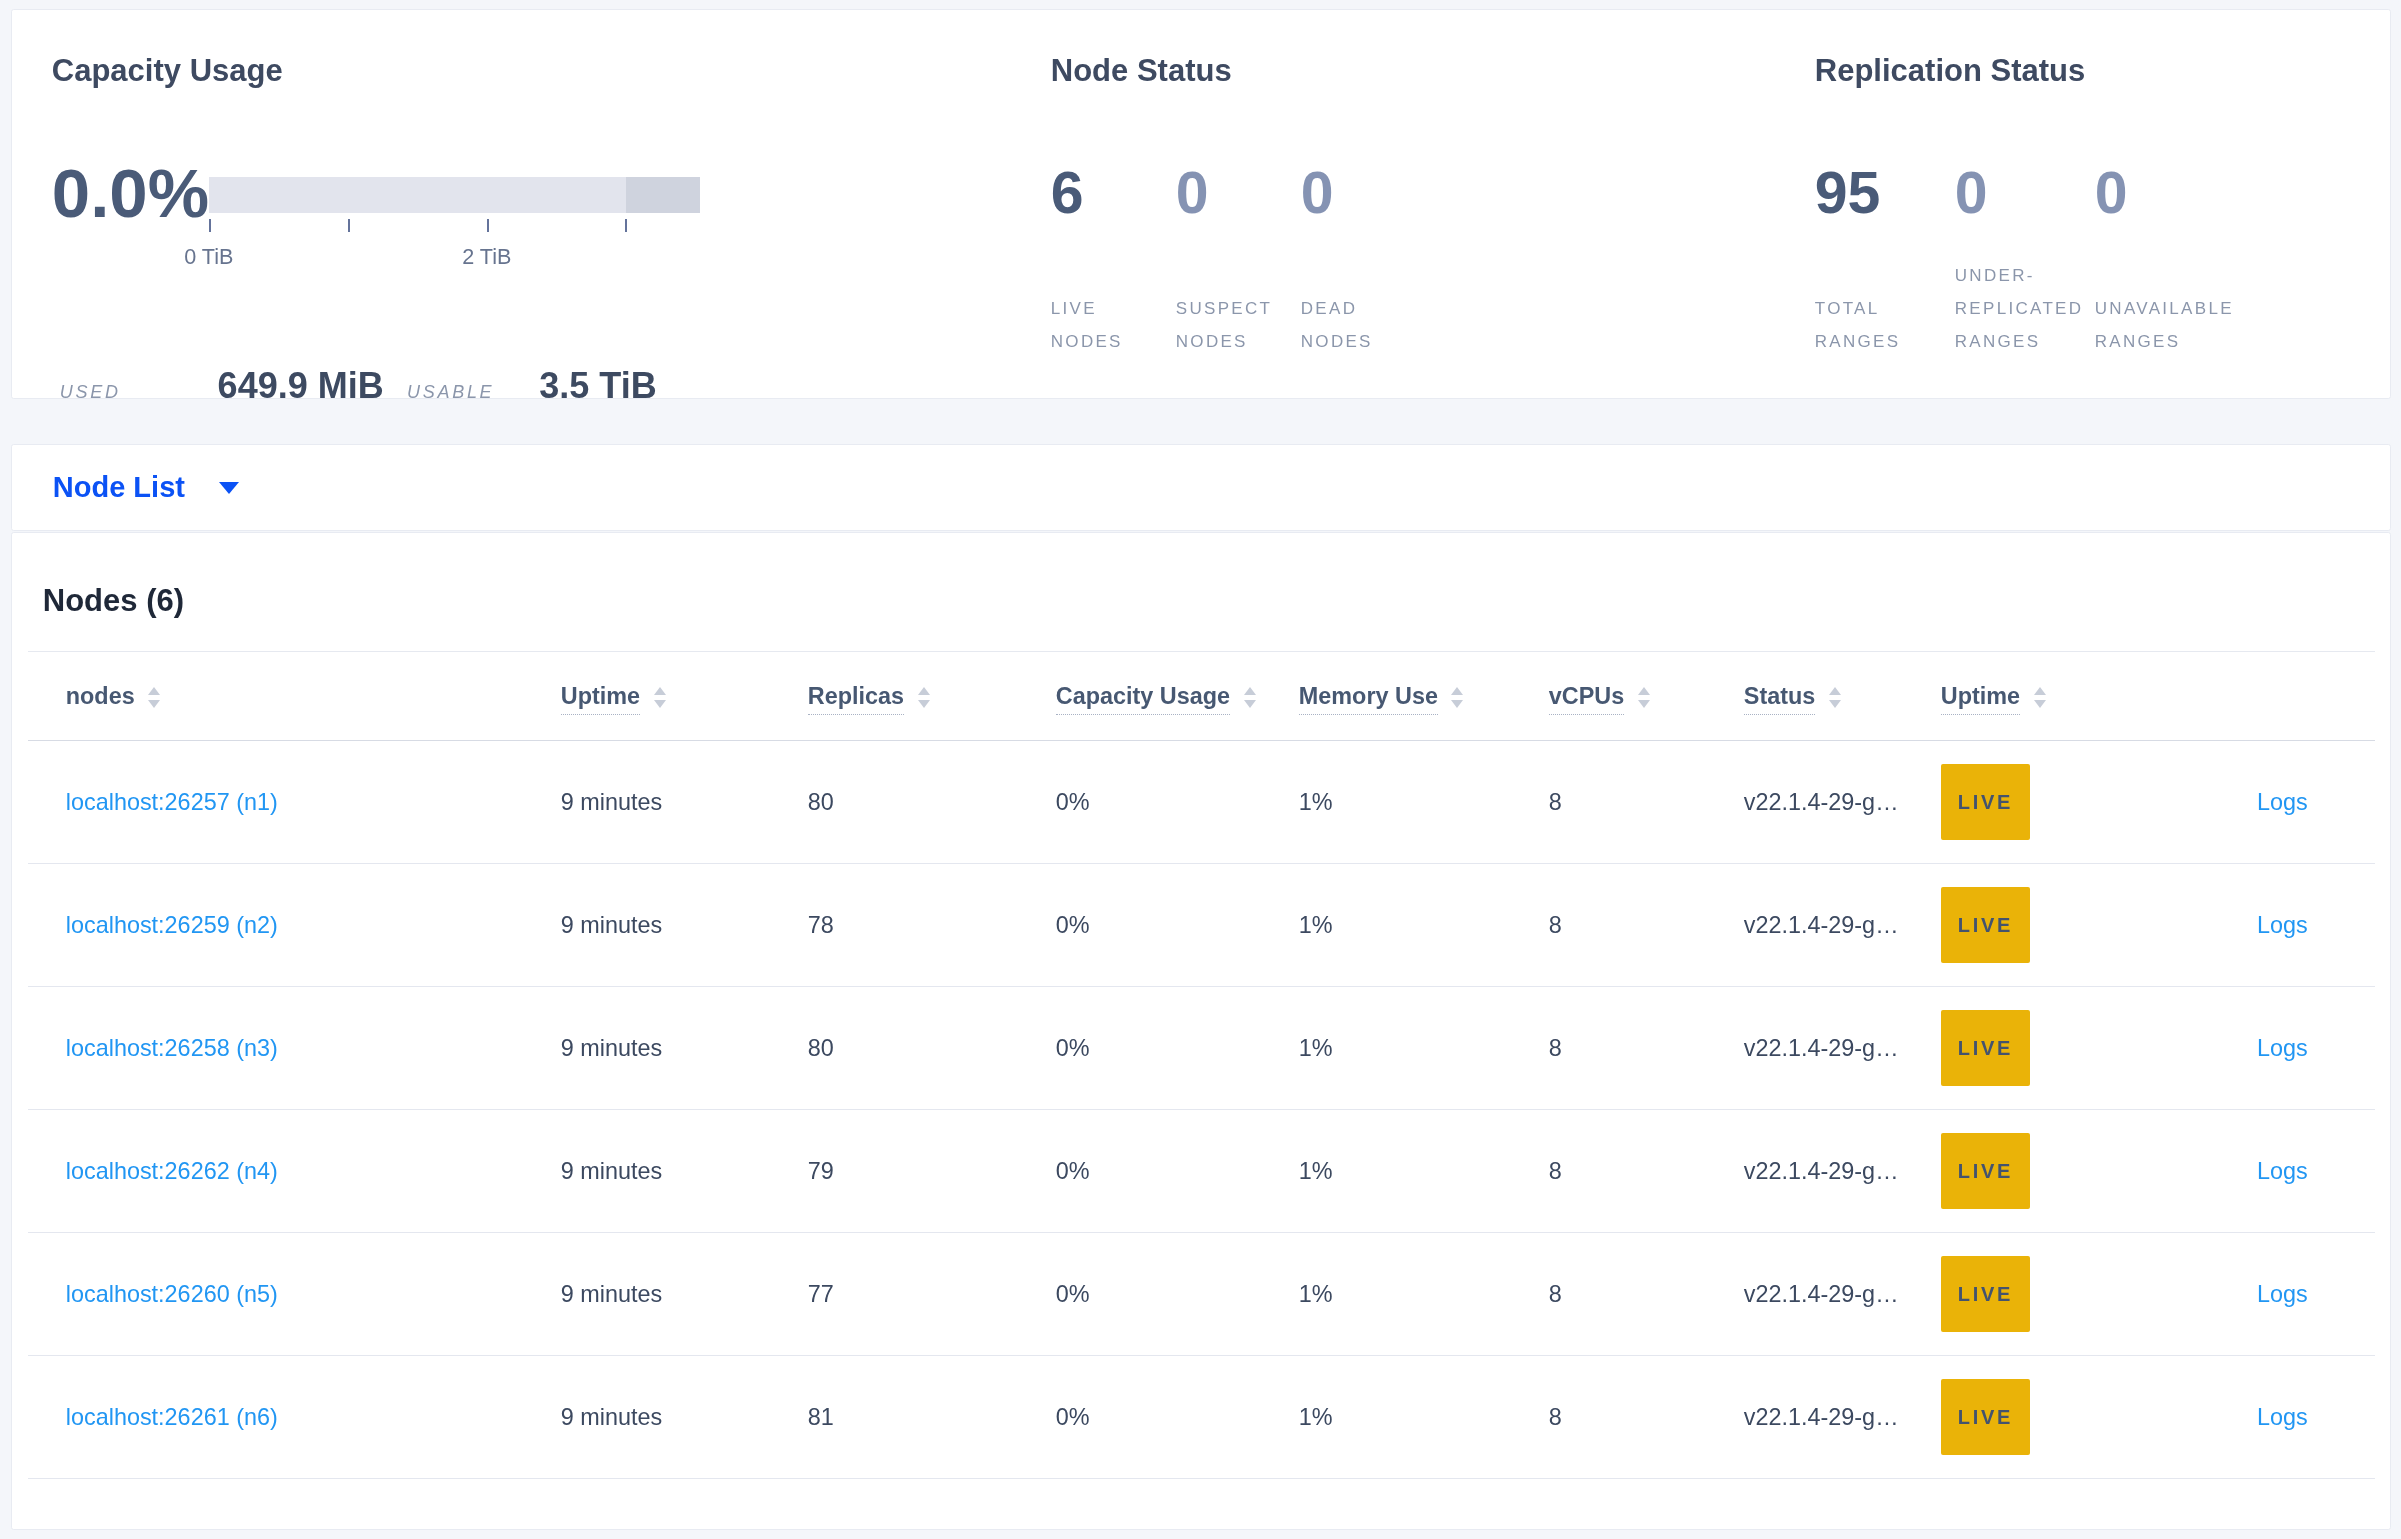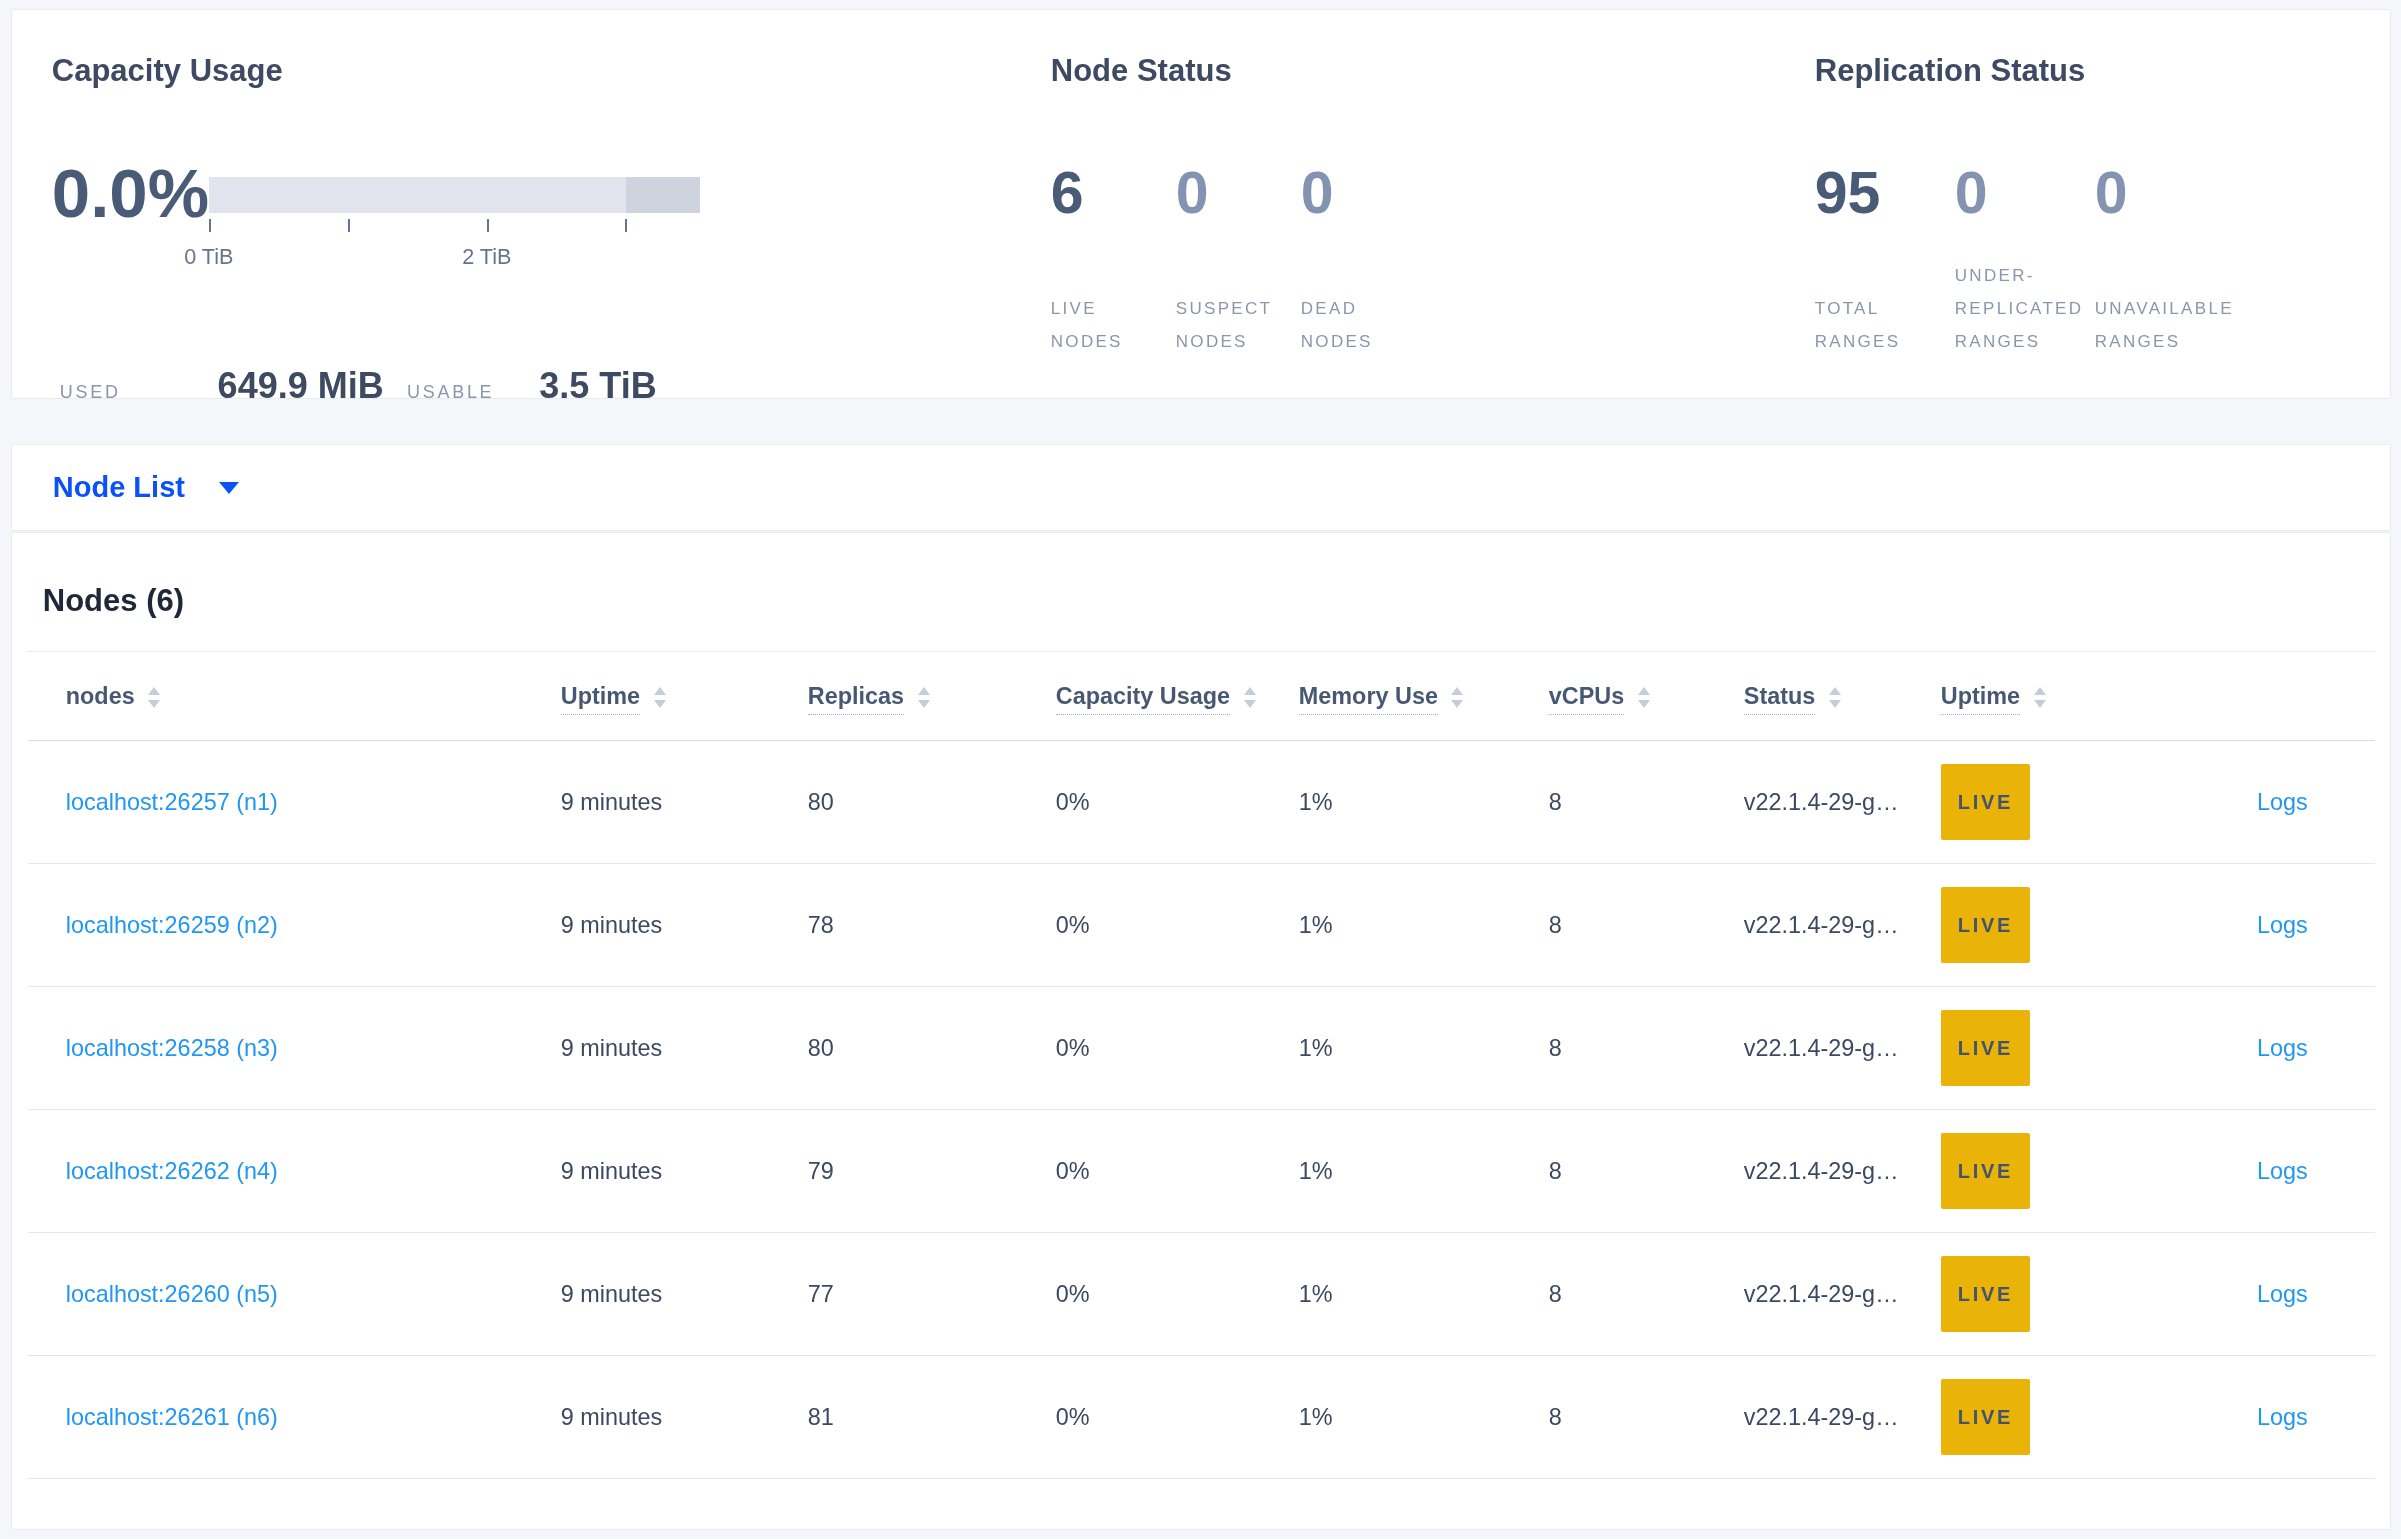--- a/index.html
+++ b/index.html
@@ -27,21 +27,21 @@
   .cap-pct { font-size:69px; line-height:65px; font-weight:700; color:#4a5b78; }
   .bar-block { position:absolute; left:157px; top:16px; width:491px; }
   .cap-bar { display:flex; height:36px; }
   .cap-bar .seg-light { background:#e2e4ed; }
   .cap-bar .seg-dark  { background:#cfd3de; }
   .ticks { position:relative; height:18px; margin-top:6.3px; }
   .tick { position:absolute; top:0; width:1.8px; height:12.6px; background:#64739b; }
   .tick-label { position:absolute; top:25px; transform:translateX(-50%);
                 font-size:21.6px; color:#67748f; white-space:nowrap; }
   .cap-metrics { position:absolute; left:8px; top:312px; display:flex; align-items:baseline; }
-  .m-label { font-size:18px; letter-spacing:2.7px; color:#8b96ab; font-weight:500; }
+  .m-label { font-size:18px; letter-spacing:2.7px; color:#8b96ab; font-weight:500;font-style:italic; }
   .m-value { font-size:36px; font-weight:600; color:#3d4a61; }
   .mv-used { margin-left:97px; }
   .ml-usable { margin-left:23.4px; }
   .mv-usable { margin-left:45px; }
 
   .stats-row { display:flex; margin-top:72px; height:197px; }
   .stat { display:flex; flex-direction:column; justify-content:space-between; }
   .section-nodes .stat { width:108px; margin-right:17px; }
   .section-repl .stat { width:122px; margin-right:18px; }
   .section-repl .stat:last-child { width:144px; }

